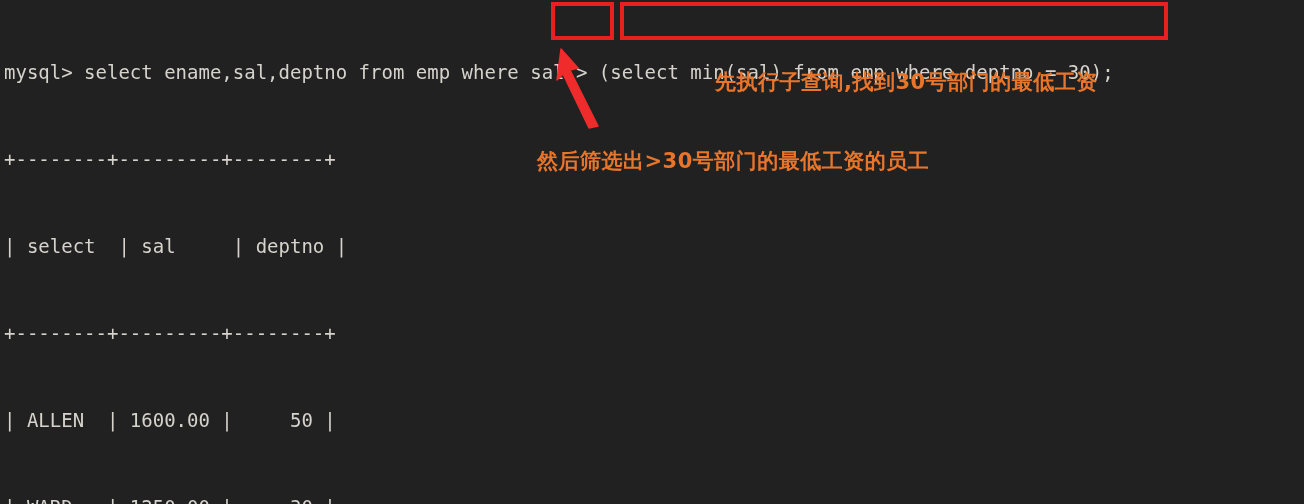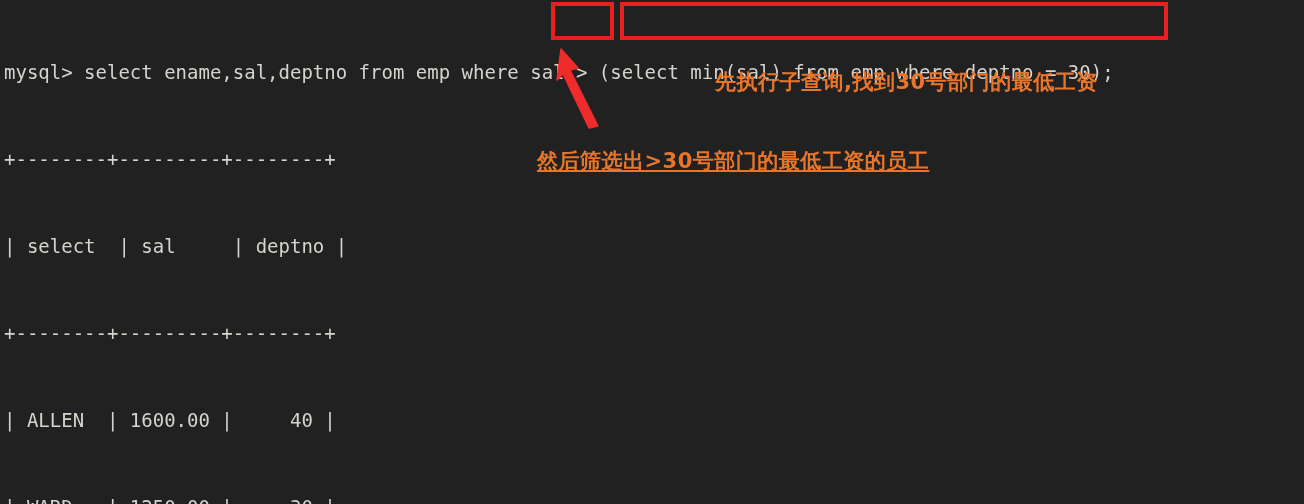--- a/index.html
+++ b/index.html
@@ -38,21 +38,21 @@
   .ann-text {
     position: absolute;
     color: #e8752a;
     font-family: "DejaVu Sans", "Liberation Sans", sans-serif;
     font-size: 21px;
     font-weight: 700;
     white-space: pre;
     letter-spacing: 0.5px;
   }
   #ann1 { left: 688px; top: 68px; margin-left: 27px; }
-  #ann2 { left: 537px; top: 147px; text-decoration: underline; }
+  #ann2 { left: 537px; top: 147px; }
 
   .red-box {
     position: absolute;
     border: 4px solid #e8201f;
     box-sizing: border-box;
     pointer-events: none;
   }
   #box-sal   { left: 551px;  top: 2px;  width: 63px;  height: 38px; }
   #box-sub   { left: 620px;  top: 2px;  width: 548px; height: 38px; }
 
@@ -67,21 +67,21 @@
 </head>
 <body>
 
 <div id="screen">
 
   <div id="terminal">
     <div class="tline">mysql&gt; select ename,sal,deptno from emp where sal &gt; (select min(sal) from emp where deptno = 30);</div>
     <div class="tline">+--------+---------+--------+</div>
     <div class="tline">| select  | sal     | deptno |</div>
     <div class="tline">+--------+---------+--------+</div>
-    <div class="tline">| ALLEN  | 1600.00 |     40 |</div>
+    <div class="tline">| ALLEN  | 1600.00 |     50 |</div>
     <div class="tline">| WARD   | 1250.00 |     30 |</div>
     
     
     
     
     
     
     
     
     

